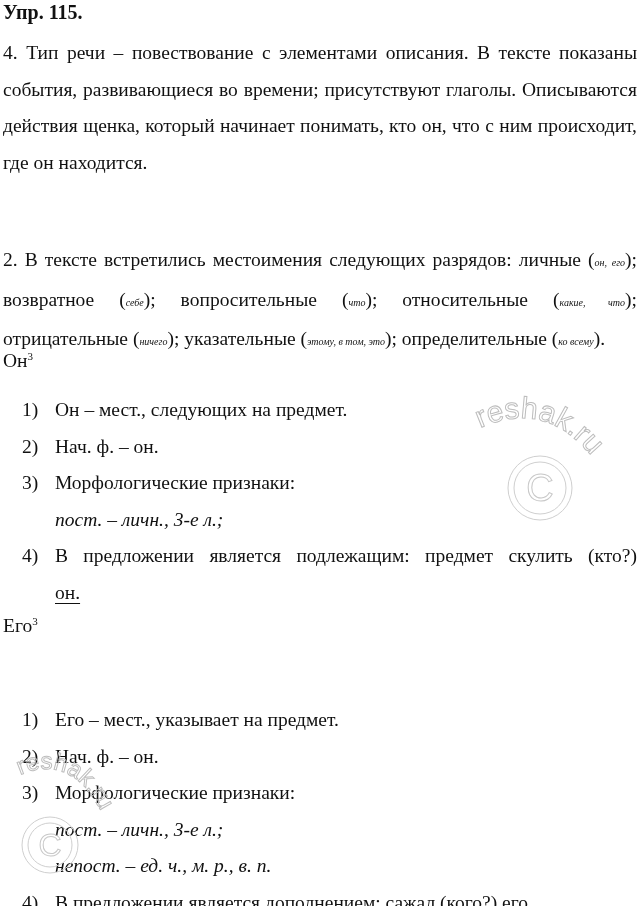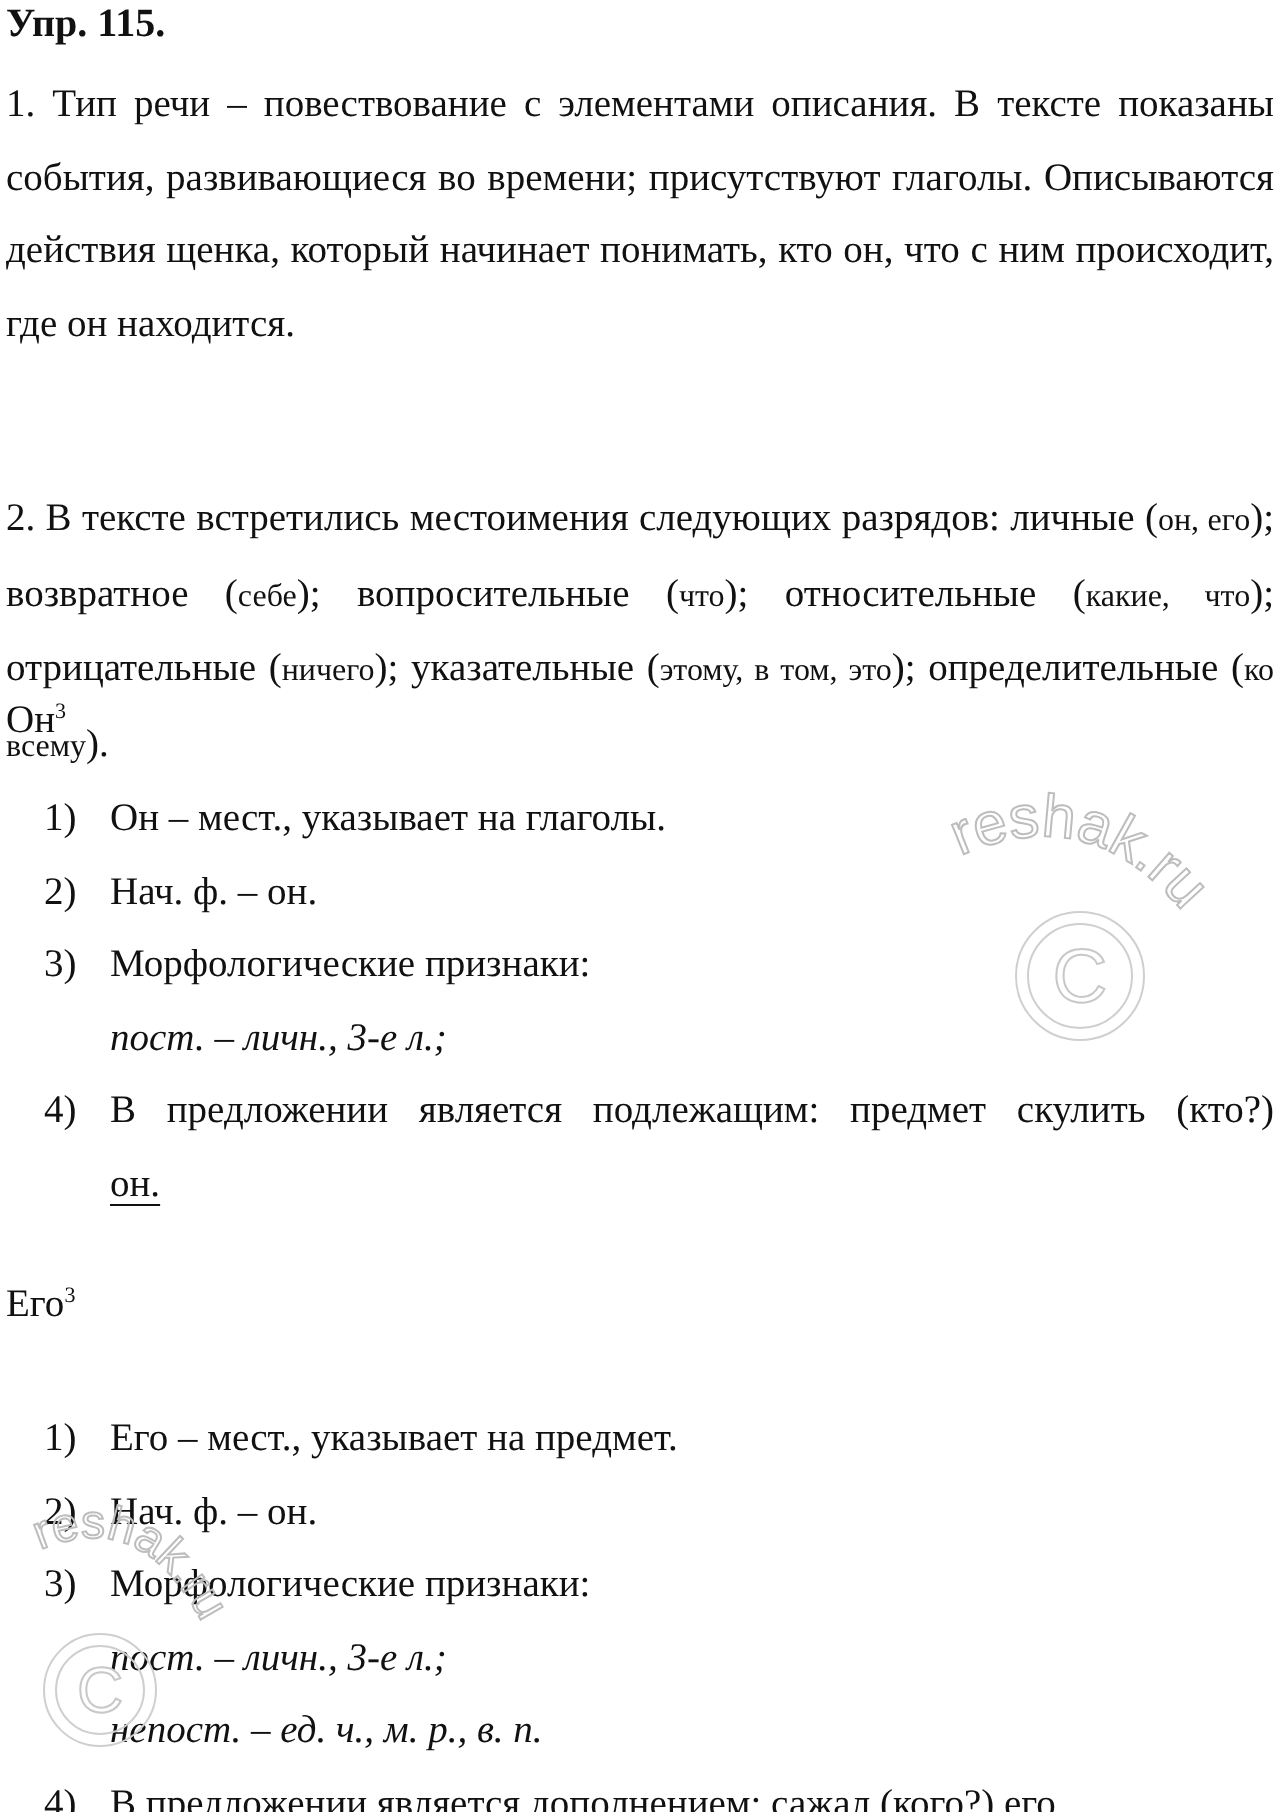--- a/index.html
+++ b/index.html
@@ -30,37 +30,38 @@
       line-height: 24px;
     }
     .para {
       position: absolute;
       left: 3px;
       width: 634px;
       line-height: 36.5px;
       text-align: justify;
     }
     .para .ital {
-      font-size: 16px;
+      font-style: italic;
+      font-size: 10px;
     }
     .p1 { top: 35px; }
     .p2 { top: 242px; }
     .word-heading {
       position: absolute;
       left: 3px;
       font-size: 19.5px;
       line-height: 24px;
     }
     .word-heading sup {
       font-size: 11px;
       vertical-align: 7px;
       line-height: 0;
     }
     .wh-1 { top: 349px; text-align: right; }
-    .wh-2 { top: 641px; text-align: right; }
+    .wh-2 { top: 614px; text-align: right; }
     .list {
       position: absolute;
       left: 22px;
       width: 615px;
     }
     .list-1 { top: 392px; }
     .list-2 { top: 702px; }
     .li {
       position: relative;
       display: flex;
@@ -104,30 +105,30 @@
     .wm-1 { left: 460px; top: 388px; width: 180px; height: 140px; }
     .wm-2 { left: 10px; top: 745px; width: 130px; height: 150px; }
   </style>
 </head>
 <body>
 
 <div class="page">
 
   <div class="title">Упр. 115.</div>
 
-  <div class="para p1">1. Тип речи – повествование с элементами описания. В тексте показаны события, развивающиеся во времени; присутствуют глаголы. Описываются действия щенка, который начинает понимать, кто он, что с ним происходит, где он находится.</div>
+  <div class="para p1">4. Тип речи – повествование с элементами описания. В тексте показаны события, развивающиеся во времени; присутствуют глаголы. Описываются действия щенка, который начинает понимать, кто он, что с ним происходит, где он находится.</div>
 
   <div class="para p2"><span>2. В тексте встретились местоимения следующих разрядов: личные (</span><span class="ital">он, его</span><span>); возвратное (</span><span class="ital">себе</span><span>); вопросительные (</span><span class="ital">что</span><span>); относительные (</span><span class="ital">какие, что</span><span>); отрицательные (</span><span class="ital">ничего</span><span>); указательные (</span><span class="ital">этому, в том, это</span><span>); определительные (</span><span class="ital">ко всему</span><span>).</span></div>
 
   <div class="word-heading wh-1"><span>Он</span><sup>3</sup></div>
 
   <div class="list list-1">
     <div class="li">
       <span class="num">1)</span>
-      <span class="txt">Он – мест., указывает на глаголы.</span>
+      <span class="txt">Он – мест., следующих на предмет.</span>
     </div>
     <div class="li">
       <span class="num">2)</span>
       <span class="txt">Нач. ф. – он.</span>
     </div>
     <div class="li">
       <span class="num">3)</span>
       <span class="txt">Морфологические признаки:</span>
     </div>
     <div class="sub">пост. – личн., 3-е л.;</div>

